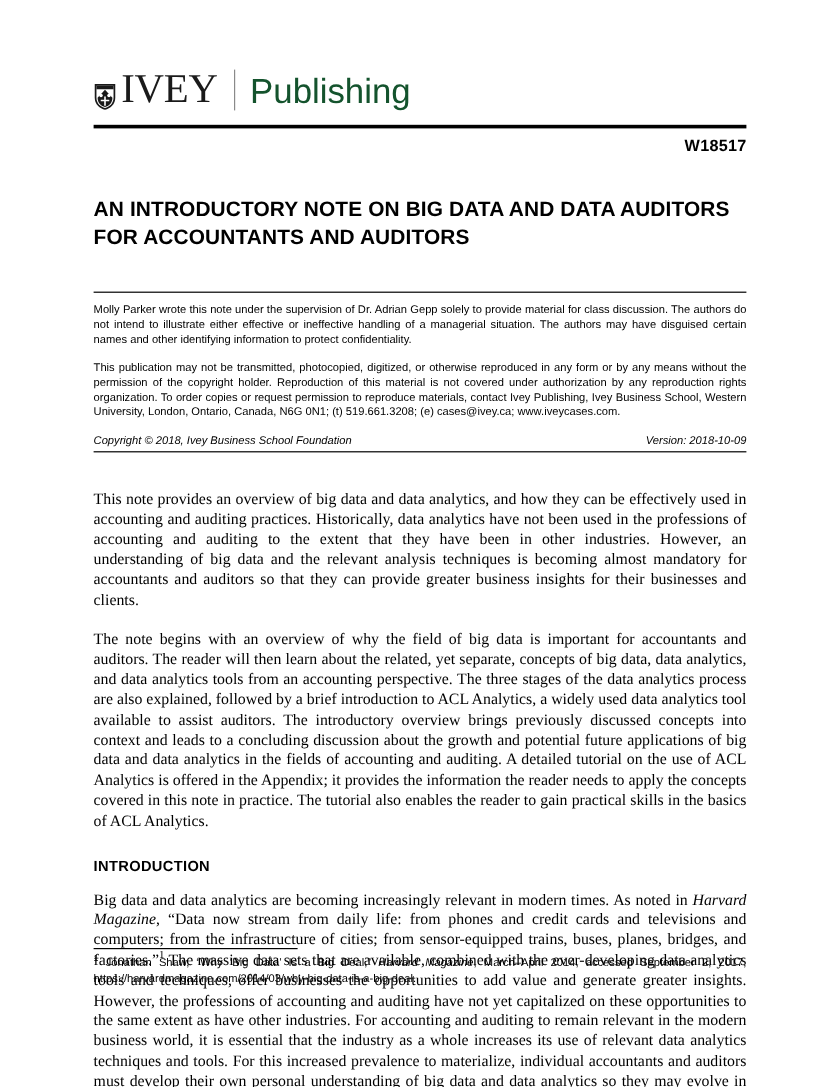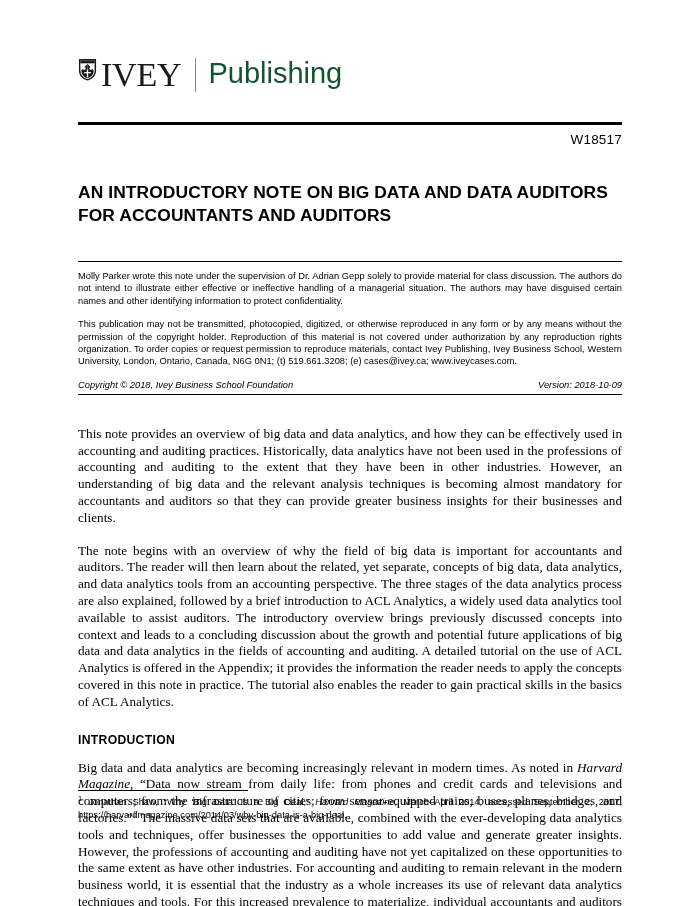--- a/index.html
+++ b/index.html
@@ -18,23 +18,23 @@
     position: relative;
     width: 700px;
     height: 906px;
     background: #ffffff;
     box-sizing: border-box;
     padding: 0 78px;
   }
 
   
   .masthead {
-    padding-top: 58px;
+    padding-top: 40px;
     display: flex;
-    align-items: flex-start;
+    align-items: flex-end;
     height: 52px;
   }
   .crest {
     width: 19px;
     height: 23px;
     margin-right: 4px;
     flex: 0 0 auto;
     display: block;
   }
   .ivey-word {
@@ -63,21 +63,21 @@
   .rule-thick {
     border: 0;
     border-top: 3px solid #000;
     margin: 12px 0 0 0;
     height: 0;
   }
   .doc-number {
     text-align: right;
     font-family: "Liberation Sans", "DejaVu Sans", sans-serif;
     font-size: 13.5px;
-    font-weight: normal;
+    font-weight: bold;
     letter-spacing: 0.2px;
     margin-top: 7px;
   }
 
   
   .doc-title {
     font-family: "Liberation Sans", "DejaVu Sans", sans-serif;
     font-size: 17.4px;
     font-weight: bold;
     line-height: 23px;

